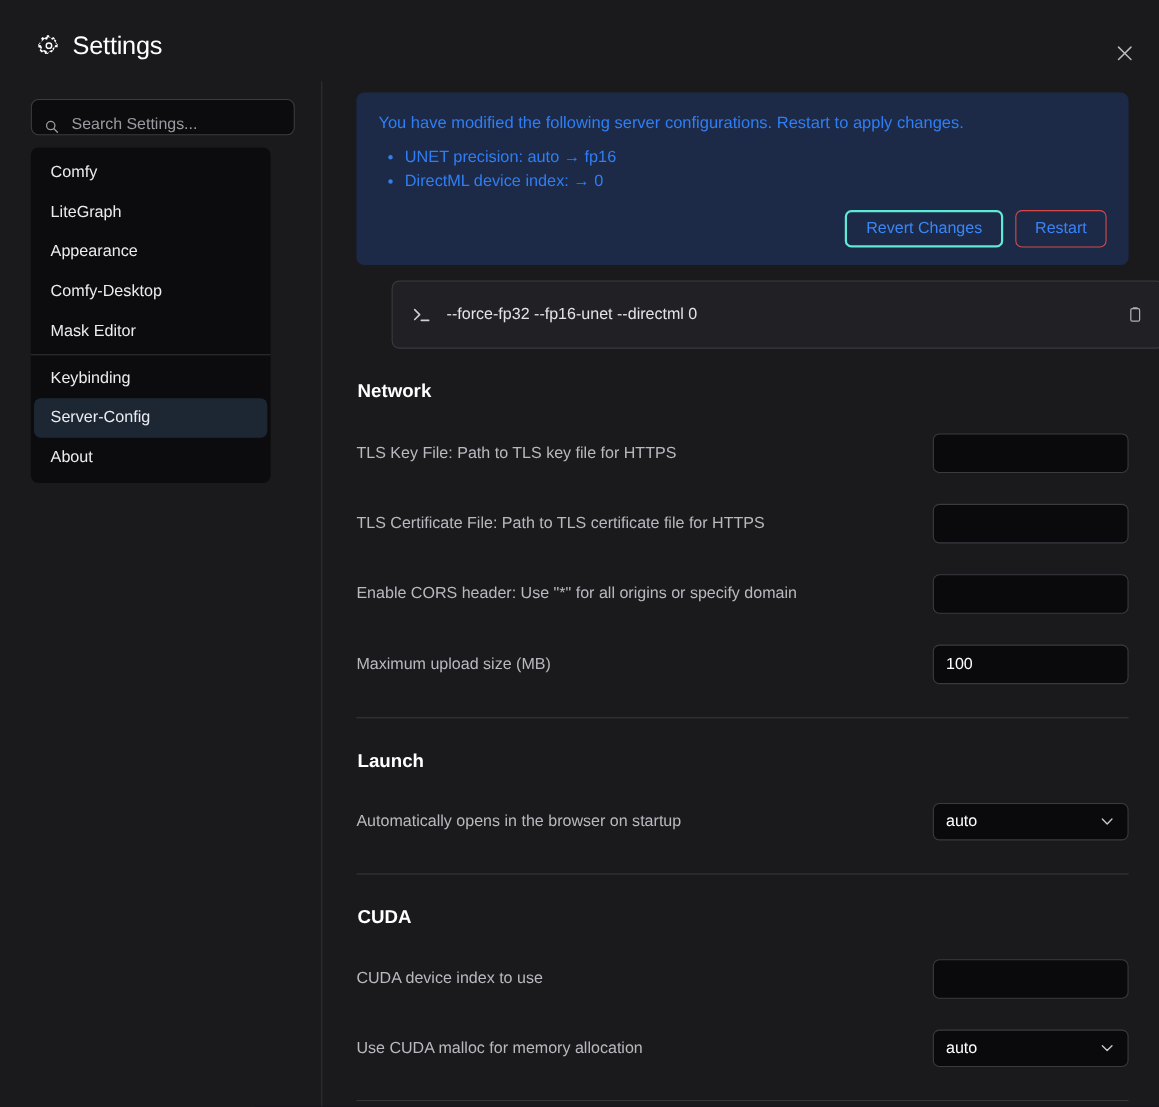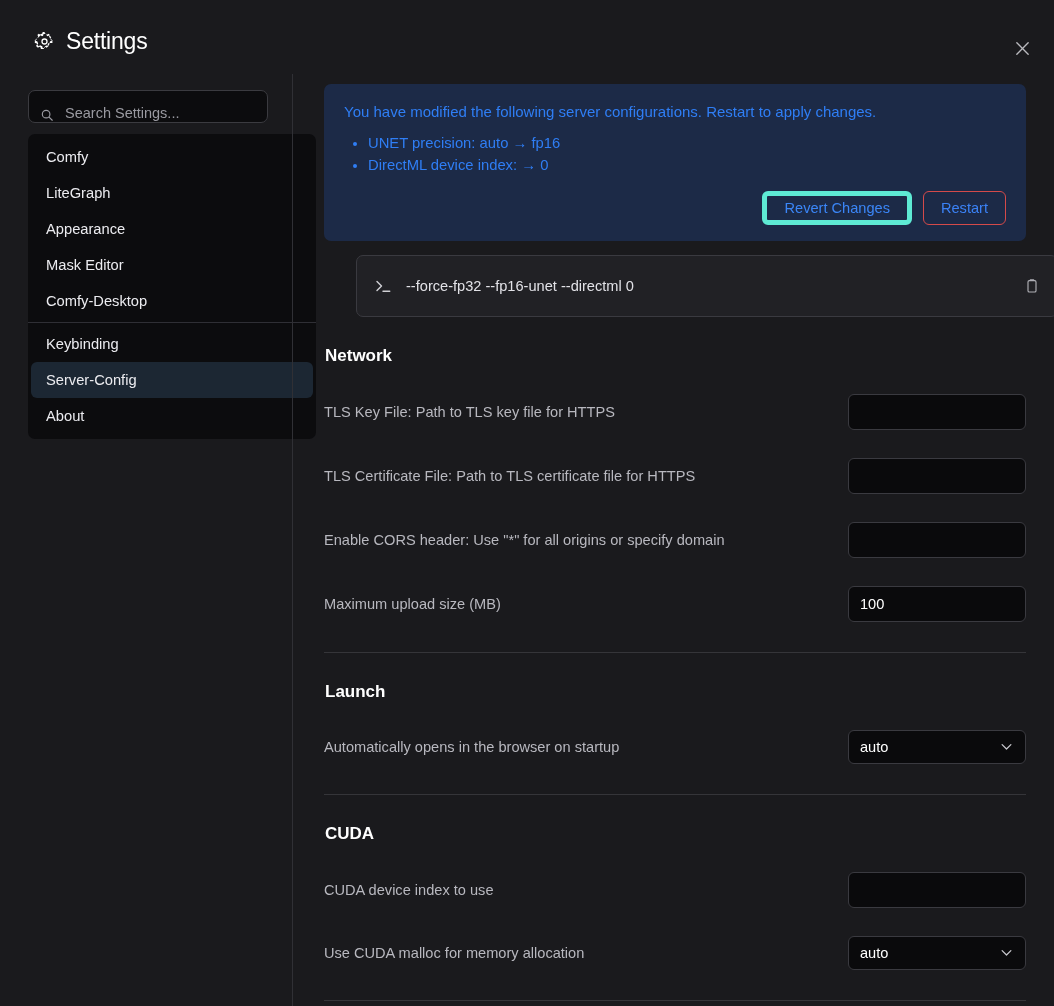--- a/index.html
+++ b/index.html
@@ -51,21 +51,21 @@
   .search-icon { width: 14px; height: 14px; flex: 0 0 auto; color: #9a9aa1; display: block; }
   .search-input {
     flex: 1 1 auto; background: transparent; border: 0; outline: none;
     color: #d4d4d9; font-size: 14.5px;
     font-family: "Liberation Sans", sans-serif;
   }
   .search-input::placeholder { color: #9a9aa1; }
 
   .nav-list {
     position: absolute; left: 28px; top: 62px;
-    width: 288px;
+    width: 218px;
     background: #0c0c0e;
     border-radius: 7px;
     padding: 5px 0;
   }
   .nav-item {
     height: 36px; margin: 0 3px;
     display: flex; align-items: center;
     padding: 0 15px;
     font-size: 14.7px; color: #ececf0;
     border-radius: 6px;
@@ -109,21 +109,21 @@
   }
   .btn {
     height: 34px; padding: 0 17px;
     background: transparent;
     border-radius: 6px;
     font-size: 14.6px;
     font-family: "Liberation Sans", sans-serif;
     cursor: pointer;
     display: inline-flex; align-items: center; justify-content: center;
   }
-  .btn-revert { border: 5px solid #5eead4; color: #3b86f7; }
+  .btn-revert { border: 2px solid #5eead4; color: #3b86f7; }
   .btn-restart { border: 1px solid #d44a4a; color: #3b82f6; }
 
   
   .cmd-bar {
     width: 702px; height: 62px;
     margin-top: 14px;
     background: #212125;
     border: 1px solid #3a3a40;
     border-radius: 7px;
     display: flex; align-items: center;
@@ -208,24 +208,24 @@
         <div class="nav-item">
           <span>Comfy</span>
         </div>
         <div class="nav-item">
           <span>LiteGraph</span>
         </div>
         <div class="nav-item">
           <span>Appearance</span>
         </div>
         <div class="nav-item">
+          <span>Comfy-Desktop</span>
+        </div>
+        <div class="nav-item">
           <span>Mask Editor</span>
-        </div>
-        <div class="nav-item">
-          <span>Comfy-Desktop</span>
         </div>
         <div class="nav-sep"></div>
         <div class="nav-item">
           <span>Keybinding</span>
         </div>
         <div class="nav-item selected">
           <span>Server-Config</span>
         </div>
         <div class="nav-item">
           <span>About</span>

